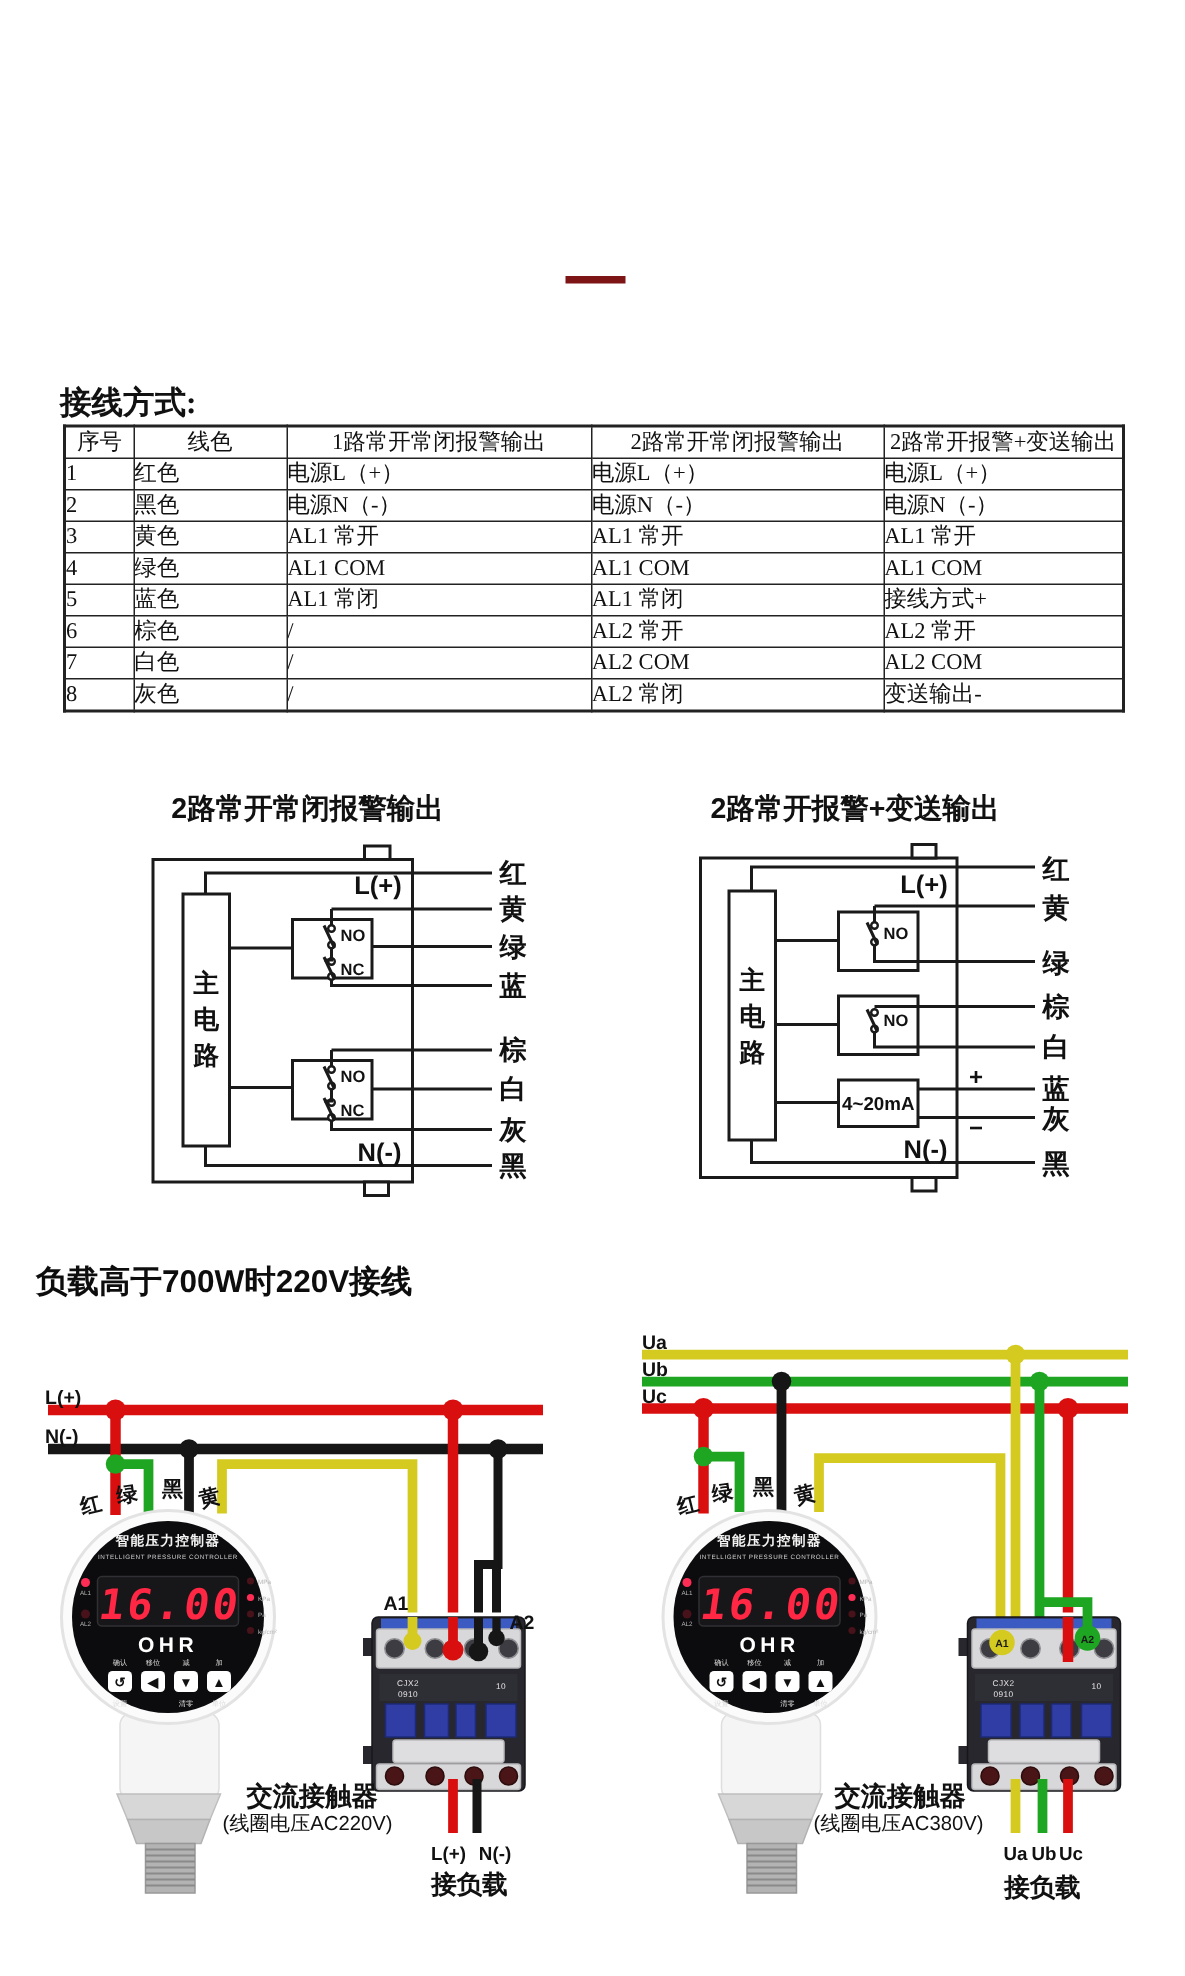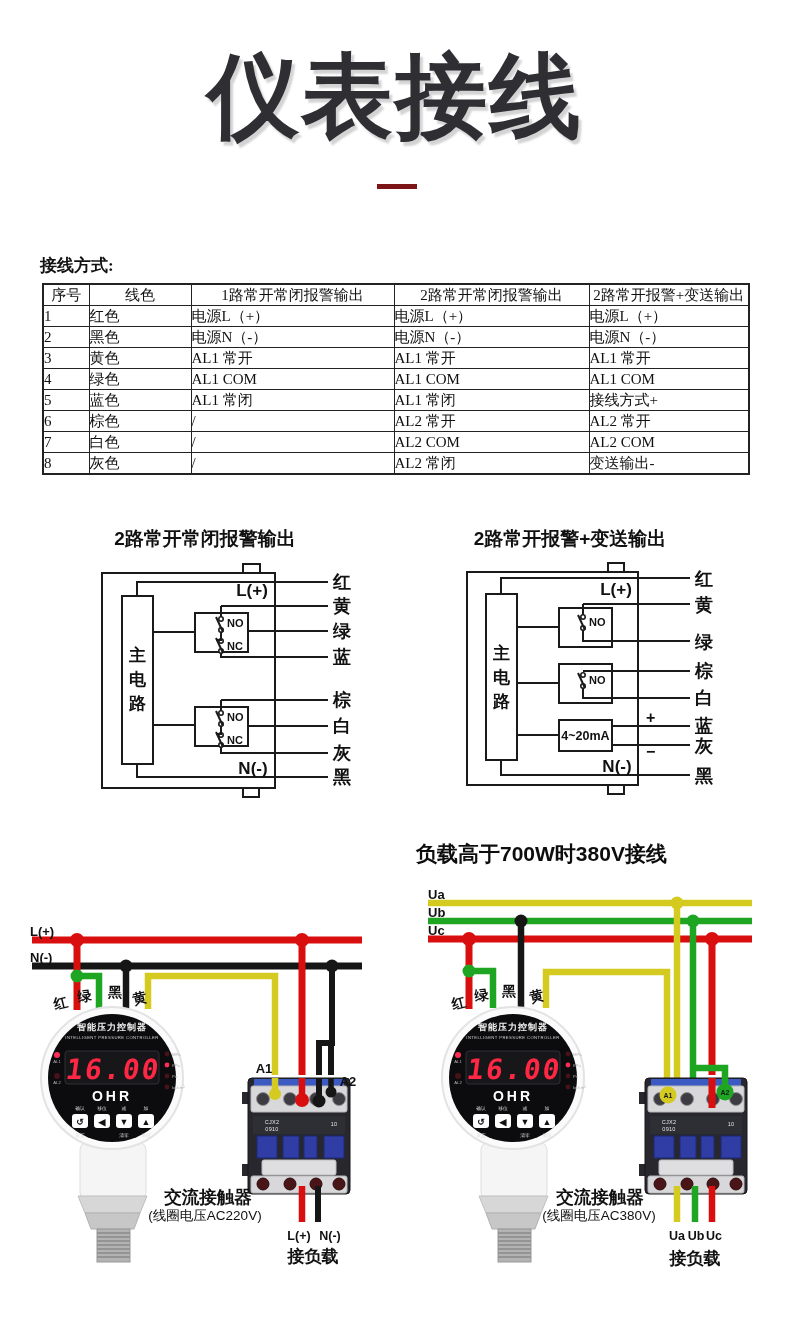--- a/index.html
+++ b/index.html
@@ -2,21 +2,21 @@
 <html><head>
 <meta charset="utf-8">
 <style>
   html,body{margin:0;padding:0;background:#fff;}
   .page{position:relative;width:790px;height:1317px;background:#ffffff;overflow:hidden;
         font-family:"Liberation Sans",sans-serif;color:#111;}
   .main-title{position:absolute;left:0;top:50px;width:100%;text-align:center;
         font-size:92px;font-weight:900;letter-spacing:2px;line-height:1;color:#2f2e33;
         text-shadow:3px 4px 2px rgba(110,110,110,.30);}
   .title-dash{position:absolute;left:377px;top:184px;width:40px;height:5px;background:#7d1416;}
-  .table-label{position:absolute;left:40px;top:254px;font-size:17px;font-weight:bold;
+  .table-label{position:absolute;left:40px;top:254px;font-size:21px;font-weight:bold;
         font-family:"Liberation Serif",serif;}
   table.wiring{position:absolute;left:42px;top:283px;width:706px;border-collapse:collapse;
         border:2px solid #222;font-family:"Liberation Serif",serif;table-layout:fixed;}
   table.wiring th,table.wiring td{border:1px solid #222;height:20px;
         padding:0;font-size:15px;font-weight:normal;line-height:1.1;overflow:hidden;white-space:nowrap;}
   .diag-title{position:absolute;top:526px;font-size:19px;font-weight:bold;text-align:center;}
   .diag-title.left{left:80px;width:250px;}
   .diag-title.right{left:445px;width:250px;}
   .load-title{position:absolute;top:840px;font-size:21px;font-weight:bold;color:#0d0d0d;}
   .load-title.left{left:24px;}
@@ -55,21 +55,20 @@
   text.btnicon{font-size:9px;font-weight:bold;fill:#111;text-anchor:middle;}
   text.model{font-size:5.5px;fill:#e6e6e6;text-anchor:middle;letter-spacing:.3px;}
   text.a-lab{font-size:13px;font-weight:bold;fill:#111;text-anchor:middle;}
   text.a-on{font-size:7px;font-weight:bold;fill:#1a1a1a;text-anchor:middle;}
 </style>
 </head>
 <body>
 
 <div class="page">
 
-  <div class="main-title">仪表接线</div>
   <div class="title-dash"></div>
 
   <div class="table-label">接线方式:</div>
 
   <table class="wiring">
     <colgroup>
         <col style="width:46px">
         <col style="width:102px">
         <col style="width:203px">
         <col style="width:195px">
@@ -262,21 +261,21 @@
       <text class="dlab" x="240" y="56">黄</text>
       <text class="dlab" x="240" y="93">绿</text>
       <text class="dlab" x="240" y="122">棕</text>
       <text class="dlab" x="240" y="149">白</text>
       <text class="dlab" x="240" y="177">蓝</text>
       <text class="dlab" x="240" y="197">灰</text>
       <text class="dlab" x="240" y="227">黑</text>
     </g>
   </svg>
 
-  <div class="load-title right">负载高于700W时380V接线</div>
+  <div class="load-title left">负载高于700W时220V接线</div>
 
   <svg id="bottom-svg" width="790" height="437" viewBox="0 0 790 437">
     <defs>
 
       <g id="ctrl">
         <rect x="40" y="136" width="66" height="58" rx="8" fill="#f5f5f5" stroke="#dedede"></rect>
         <path d="M38,190 h69 l-7,17 h-55 z" fill="#d7d7d7" stroke="#bfbfbf" stroke-width="1"></path>
         <path d="M45,207 h55 l-6,16 h-43 z" fill="#c7c7c7" stroke="#b2b2b2" stroke-width="1"></path>
         <g>
           <rect x="57" y="223" width="33" height="33" fill="#b3b3b3" stroke="#989898"></rect>

